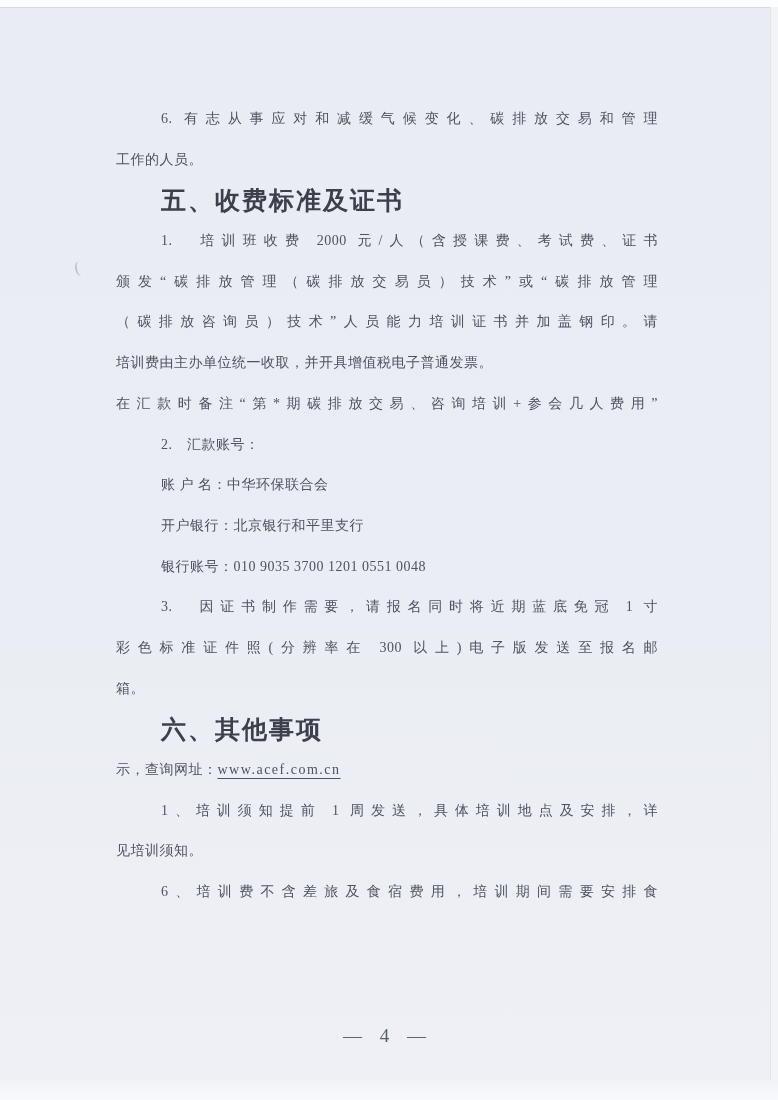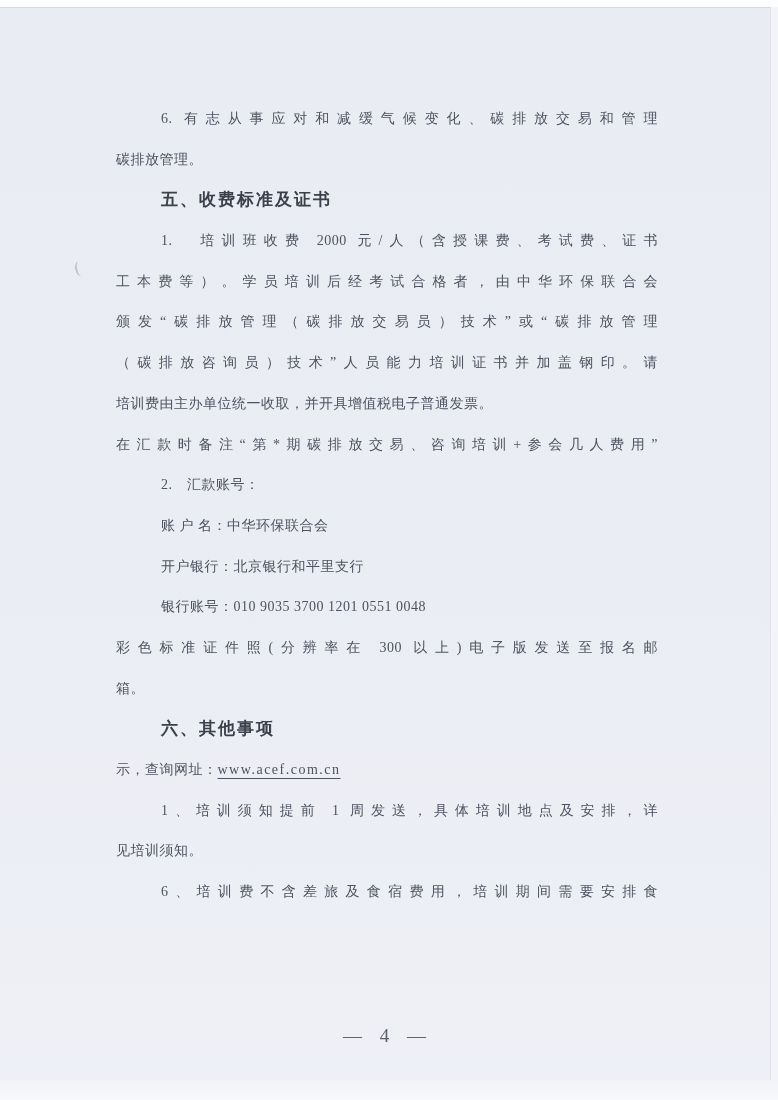--- a/index.html
+++ b/index.html
@@ -55,21 +55,21 @@
     white-space: pre-wrap;
   }
   .line.justify {
     text-align: justify;
     text-align-last: justify;
   }
   .line.indent { padding-left: 45px; }
   .line.heading {
     font-family: "Liberation Sans", sans-serif;
     font-weight: bold;
-    font-size: 17px;
+    font-size: 25px;
     letter-spacing: 2px;
     color: var(--heading-ink);
   }
   .url {
     text-decoration: underline;
     text-underline-offset: 4px;
     letter-spacing: 1.5px;
   }
   .footer {
     position: absolute;
@@ -87,32 +87,32 @@
 </head>
 <body>
 
 <div class="canvas">
   <div class="edge-top"></div>
   <div class="edge-right"></div>
   <div class="edge-bottom"></div>
   <div class="speck"></div>
   <div class="text-block">
       <div class="line indent justify"><span>6. 有志从事应对和减缓气候变化、碳排放交易和管理</span></div>
-      <div class="line"><span>碳排放管理。</span></div>
+      <div class="line"><span>工作的人员。</span></div>
       <div class="line indent heading"><span>五、收费标准及证书</span></div>
       <div class="line indent justify"><span>1.　培训班收费 2000 元/人（含授课费、考试费、证书</span></div>
-      <div class="line justify"><span>工本费等）。学员培训后经考试合格者，由中华环保联合会</span></div>
       <div class="line justify"><span>颁发“碳排放管理（碳排放交易员）技术”或“碳排放管理</span></div>
       <div class="line justify"><span>（碳排放咨询员）技术”人员能力培训证书并加盖钢印。请</span></div>
       <div class="line"><span>培训费由主办单位统一收取，并开具增值税电子普通发票。</span></div>
       <div class="line justify"><span>在汇款时备注“第*期碳排放交易、咨询培训+参会几人费用”</span></div>
       <div class="line indent"><span>2.　汇款账号：</span></div>
       <div class="line indent"><span>账 户 名：中华环保联合会</span></div>
       <div class="line indent"><span>开户银行：北京银行和平里支行</span></div>
       <div class="line indent"><span>银行账号：010 9035 3700 1201 0551 0048</span></div>
+      <div class="line indent justify"><span>3.　因证书制作需要，请报名同时将近期蓝底免冠 1 寸</span></div>
       <div class="line justify"><span>彩色标准证件照(分辨率在 300 以上)电子版发送至报名邮</span></div>
       <div class="line"><span>箱。</span></div>
       <div class="line indent heading"><span>六、其他事项</span></div>
       <div class="line"><span>示，查询网址：</span><span class="url">www.acef.com.cn</span></div>
       <div class="line indent justify"><span>1、培训须知提前 1 周发送，具体培训地点及安排，详</span></div>
       <div class="line"><span>见培训须知。</span></div>
       <div class="line indent justify"><span>6、培训费不含差旅及食宿费用，培训期间需要安排食</span></div>
     </div>
   <div class="footer">— 4 —</div>
 </div>

